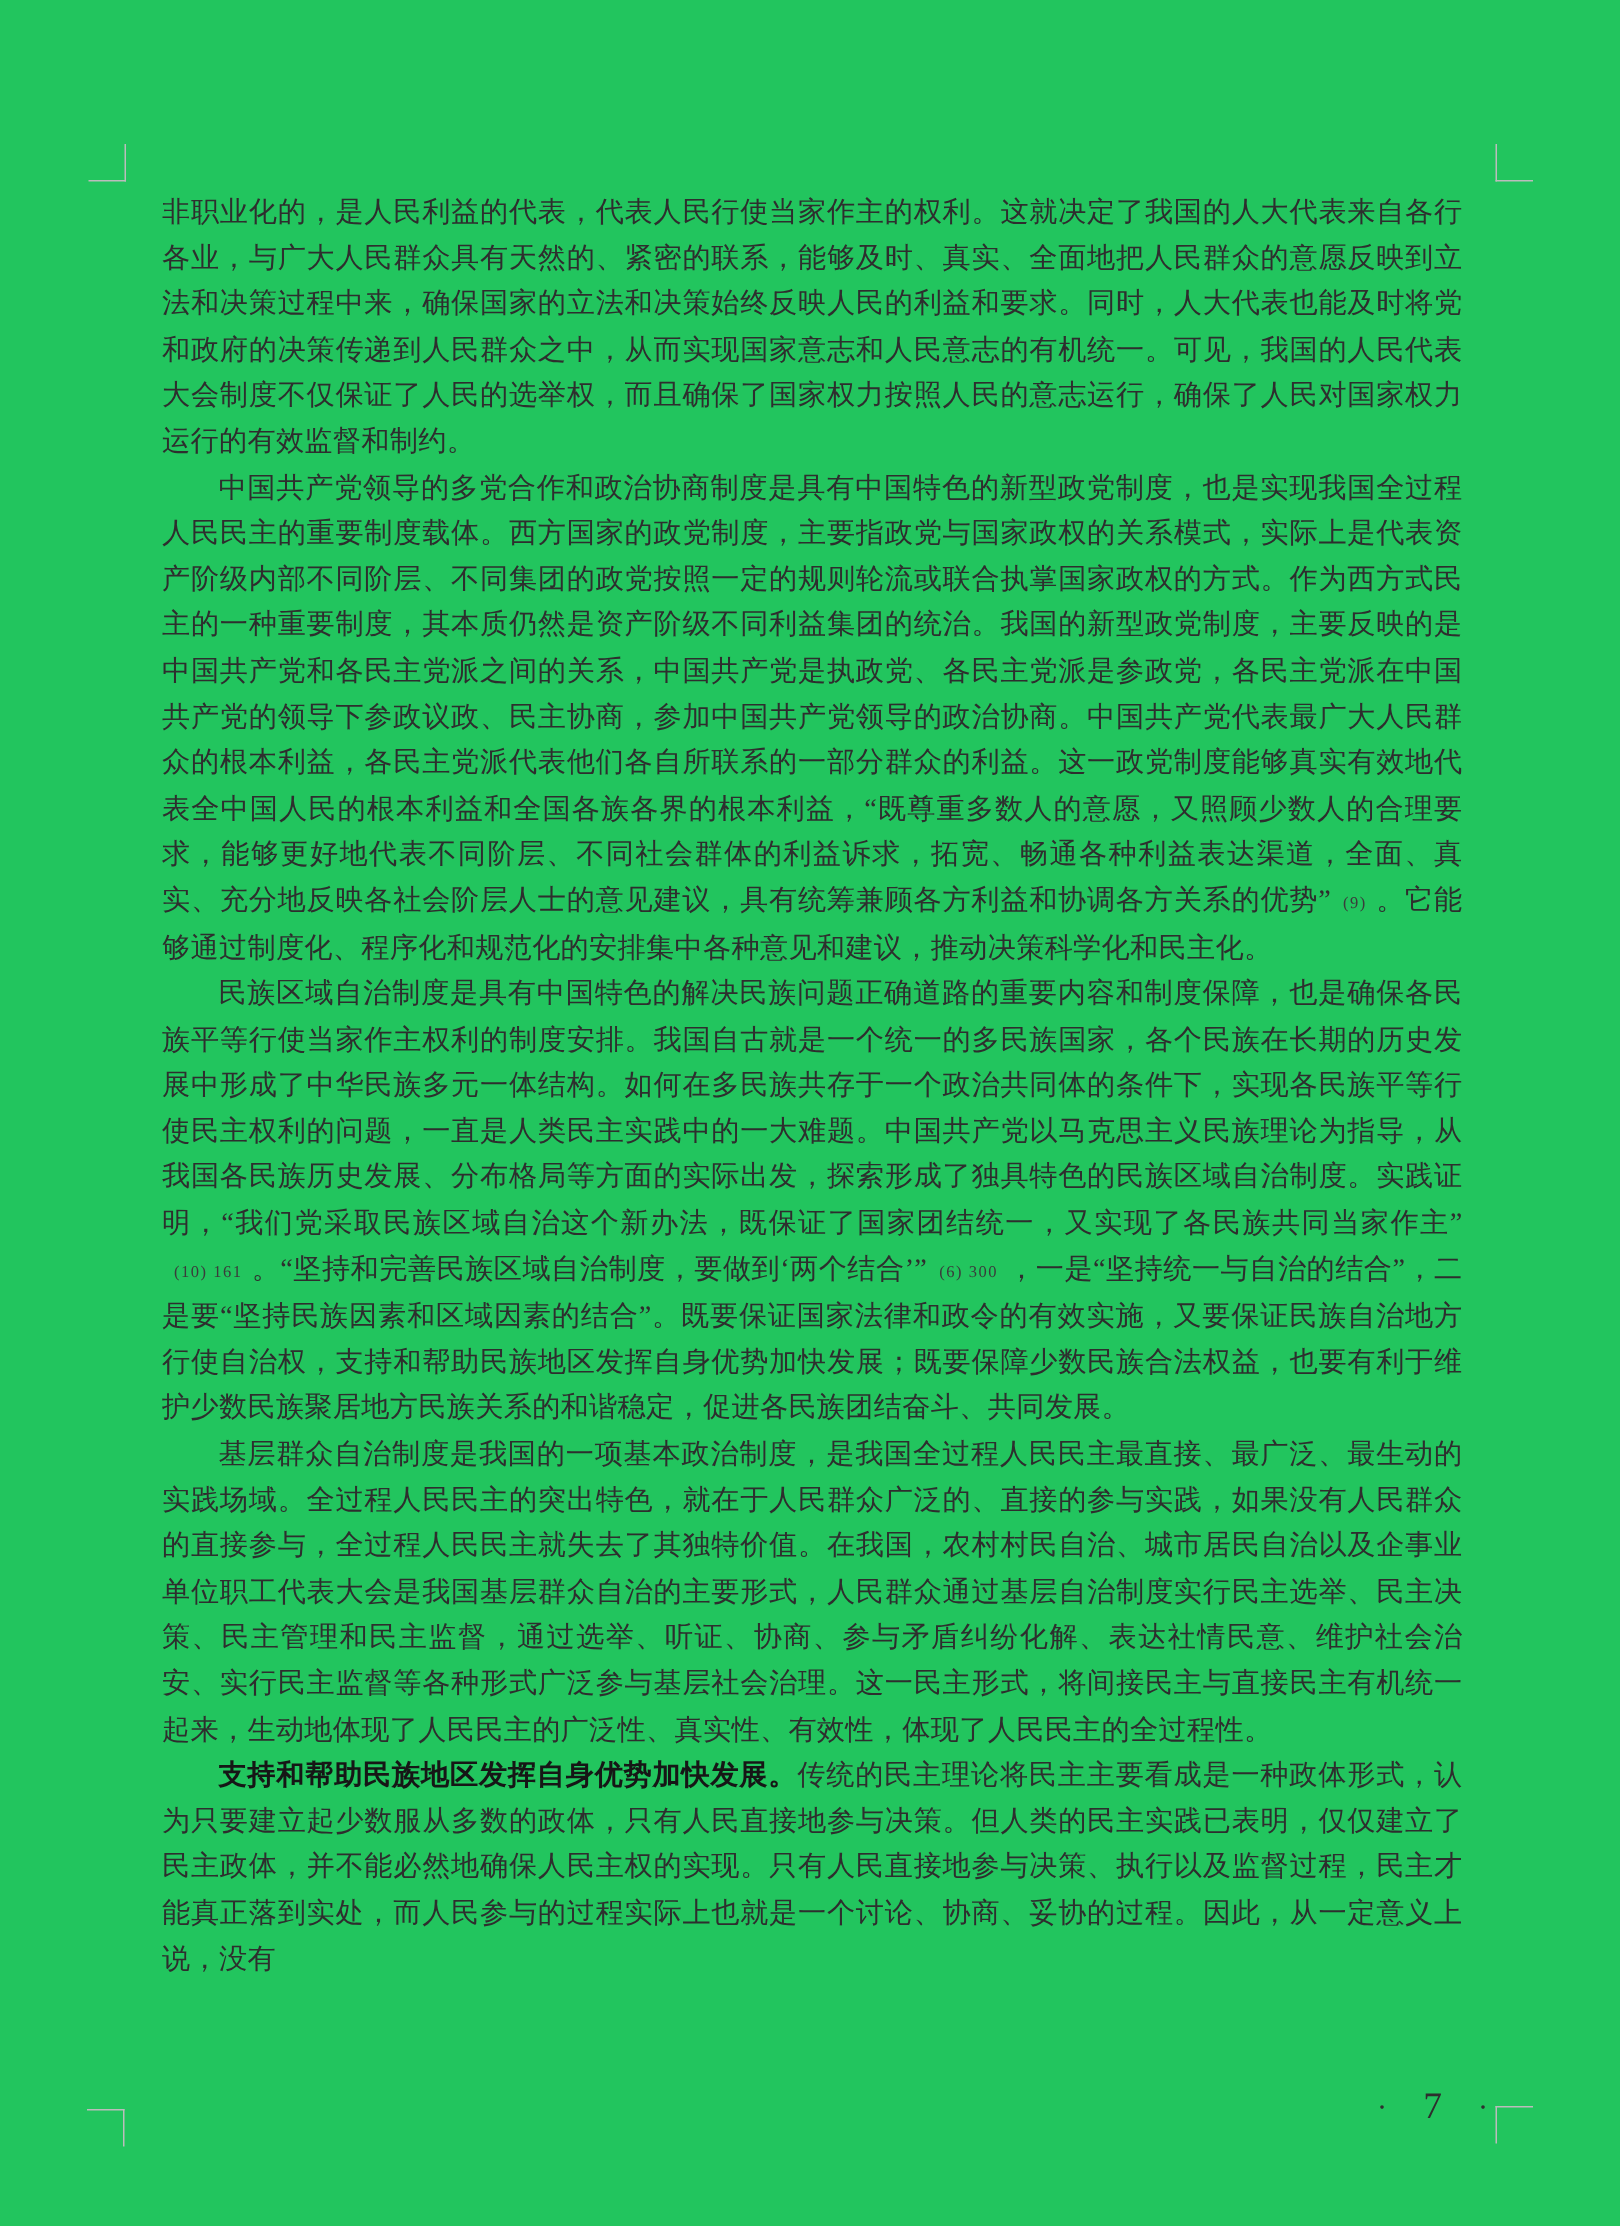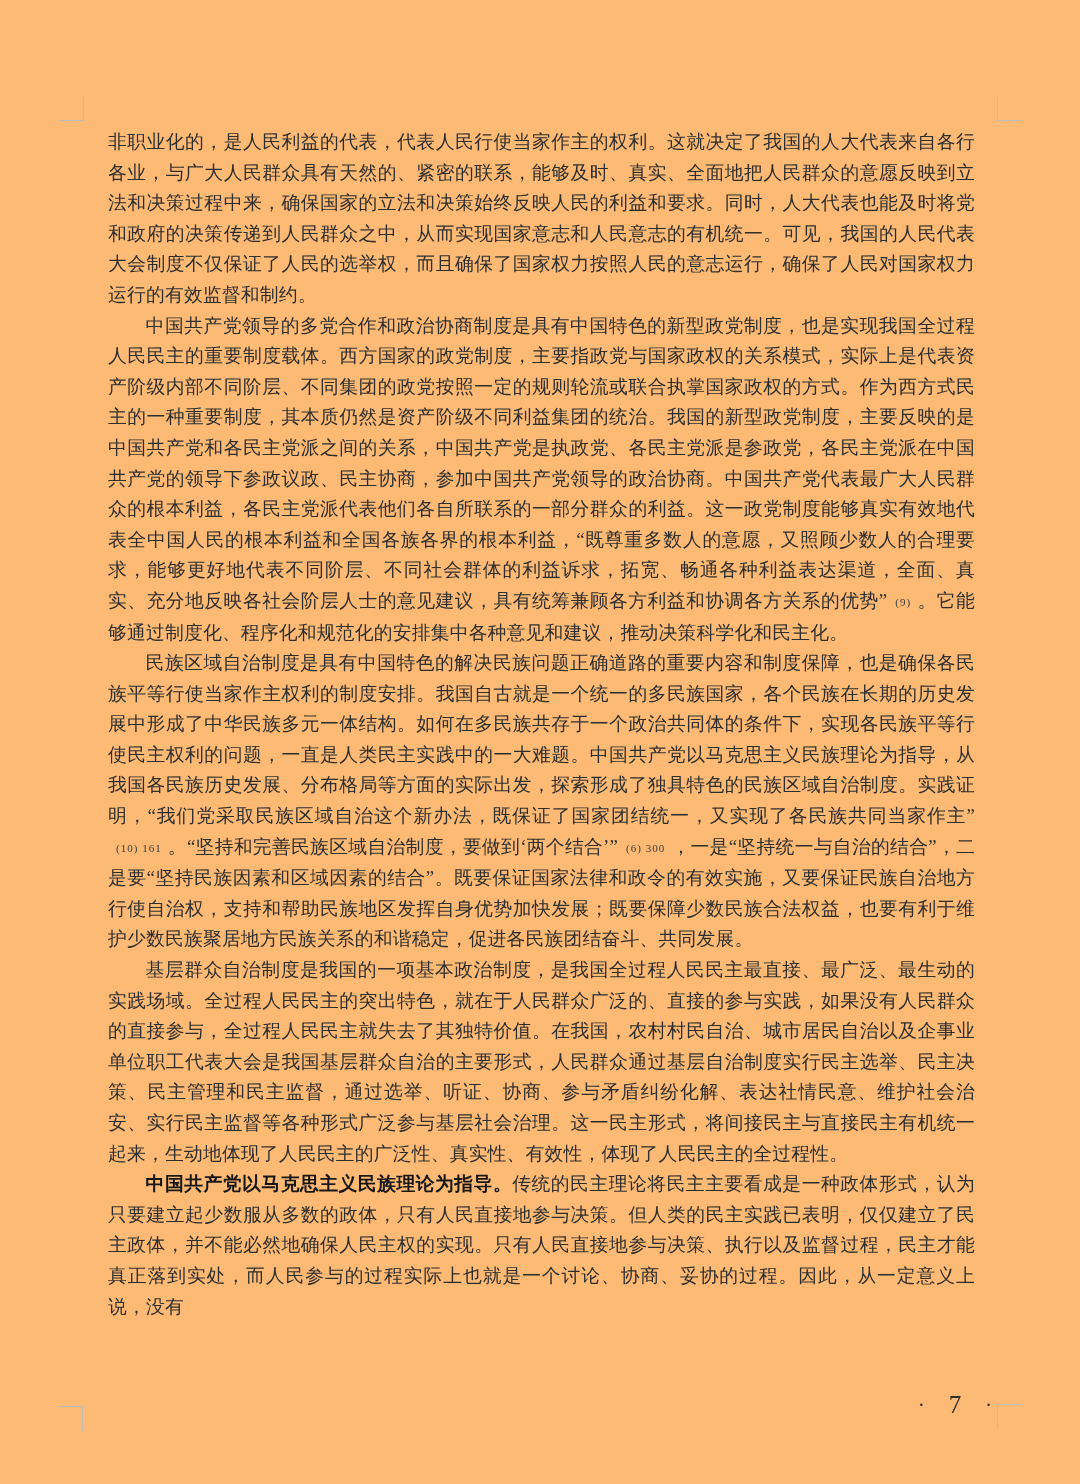--- a/index.html
+++ b/index.html
@@ -10,21 +10,21 @@
     width: 1080px;
     height: 1484px;
     position: relative;
     background: #fafaf9;
     font-family: "Liberation Serif", "DejaVu Serif", serif;
     overflow: hidden;
   }
   .page {
     position: absolute;
     inset: 0;
-    background: #fdba74;
+    background: #22c55e;
   }
   
   .text-block {
     position: absolute;
     left: 108px;
     top: 127px;
     width: 867px;
     font-size: 18.8px;
     line-height: 30.6px;
     color: #2e2e2e;
@@ -106,21 +106,21 @@
   <div class="crop-mark tl"></div>
   <div class="crop-mark tr"></div>
   <div class="crop-mark bl"></div>
   <div class="crop-mark br"></div>
 
   <main class="text-block" id="doc-body">
       <p class="para"><span>非职业化的，是人民利益的代表，代表人民行使当家作主的权利。这就决定了我国的人大代表来自各行各业，与广大人民群众具有天然的、紧密的联系，能够及时、真实、全面地把人民群众的意愿反映到立法和决策过程中来，确保国家的立法和决策始终反映人民的利益和要求。同时，人大代表也能及时将党和政府的决策传递到人民群众之中，从而实现国家意志和人民意志的有机统一。可见，我国的人民代表大会制度不仅保证了人民的选举权，而且确保了国家权力按照人民的意志运行，确保了人民对国家权力运行的有效监督和制约。</span></p>
       <p class="para indent"><span>中国共产党领导的多党合作和政治协商制度是具有中国特色的新型政党制度，也是实现我国全过程人民民主的重要制度载体。西方国家的政党制度，主要指政党与国家政权的关系模式，实际上是代表资产阶级内部不同阶层、不同集团的政党按照一定的规则轮流或联合执掌国家政权的方式。作为西方式民主的一种重要制度，其本质仍然是资产阶级不同利益集团的统治。我国的新型政党制度，主要反映的是中国共产党和各民主党派之间的关系，中国共产党是执政党、各民主党派是参政党，各民主党派在中国共产党的领导下参政议政、民主协商，参加中国共产党领导的政治协商。中国共产党代表最广大人民群众的根本利益，各民主党派代表他们各自所联系的一部分群众的利益。这一政党制度能够真实有效地代表全中国人民的根本利益和全国各族各界的根本利益，“既尊重多数人的意愿，又照顾少数人的合理要求，能够更好地代表不同阶层、不同社会群体的利益诉求，拓宽、畅通各种利益表达渠道，全面、真实、充分地反映各社会阶层人士的意见建议，具有统筹兼顾各方利益和协调各方关系的优势”</span><span class="cite">(9)</span><span>。它能够通过制度化、程序化和规范化的安排集中各种意见和建议，推动决策科学化和民主化。</span></p>
       <p class="para indent"><span>民族区域自治制度是具有中国特色的解决民族问题正确道路的重要内容和制度保障，也是确保各民族平等行使当家作主权利的制度安排。我国自古就是一个统一的多民族国家，各个民族在长期的历史发展中形成了中华民族多元一体结构。如何在多民族共存于一个政治共同体的条件下，实现各民族平等行使民主权利的问题，一直是人类民主实践中的一大难题。中国共产党以马克思主义民族理论为指导，从我国各民族历史发展、分布格局等方面的实际出发，探索形成了独具特色的民族区域自治制度。实践证明，“我们党采取民族区域自治这个新办法，既保证了国家团结统一，又实现了各民族共同当家作主”</span><span class="cite">(10) 161</span><span>。“坚持和完善民族区域自治制度，要做到‘两个结合’”</span><span class="cite">(6) 300</span><span>，一是“坚持统一与自治的结合”，二是要“坚持民族因素和区域因素的结合”。既要保证国家法律和政令的有效实施，又要保证民族自治地方行使自治权，支持和帮助民族地区发挥自身优势加快发展；既要保障少数民族合法权益，也要有利于维护少数民族聚居地方民族关系的和谐稳定，促进各民族团结奋斗、共同发展。</span></p>
       <p class="para indent"><span>基层群众自治制度是我国的一项基本政治制度，是我国全过程人民民主最直接、最广泛、最生动的实践场域。全过程人民民主的突出特色，就在于人民群众广泛的、直接的参与实践，如果没有人民群众的直接参与，全过程人民民主就失去了其独特价值。在我国，农村村民自治、城市居民自治以及企事业单位职工代表大会是我国基层群众自治的主要形式，人民群众通过基层自治制度实行民主选举、民主决策、民主管理和民主监督，通过选举、听证、协商、参与矛盾纠纷化解、表达社情民意、维护社会治安、实行民主监督等各种形式广泛参与基层社会治理。这一民主形式，将间接民主与直接民主有机统一起来，生动地体现了人民民主的广泛性、真实性、有效性，体现了人民民主的全过程性。</span></p>
-      <p class="para indent"><strong>中国共产党以马克思主义民族理论为指导。</strong><span>传统的民主理论将民主主要看成是一种政体形式，认为只要建立起少数服从多数的政体，只有人民直接地参与决策。但人类的民主实践已表明，仅仅建立了民主政体，并不能必然地确保人民主权的实现。只有人民直接地参与决策、执行以及监督过程，民主才能真正落到实处，而人民参与的过程实际上也就是一个讨论、协商、妥协的过程。因此，从一定意义上说，没有</span></p>
+      <p class="para indent"><strong>支持和帮助民族地区发挥自身优势加快发展。</strong><span>传统的民主理论将民主主要看成是一种政体形式，认为只要建立起少数服从多数的政体，只有人民直接地参与决策。但人类的民主实践已表明，仅仅建立了民主政体，并不能必然地确保人民主权的实现。只有人民直接地参与决策、执行以及监督过程，民主才能真正落到实处，而人民参与的过程实际上也就是一个讨论、协商、妥协的过程。因此，从一定意义上说，没有</span></p>
     </main>
 
   <footer class="page-footer">
     <span class="dot">·</span>
     <span class="pagenum">7</span>
     <span class="dot">·</span>
   </footer>
 
 </div>
 

